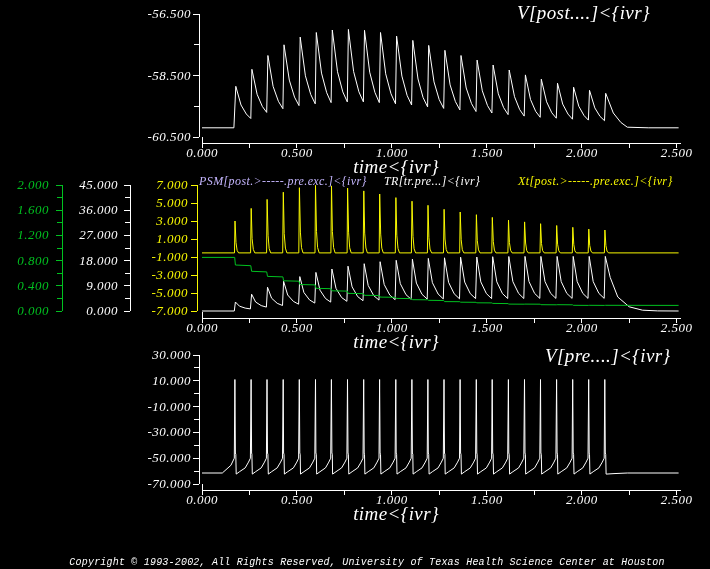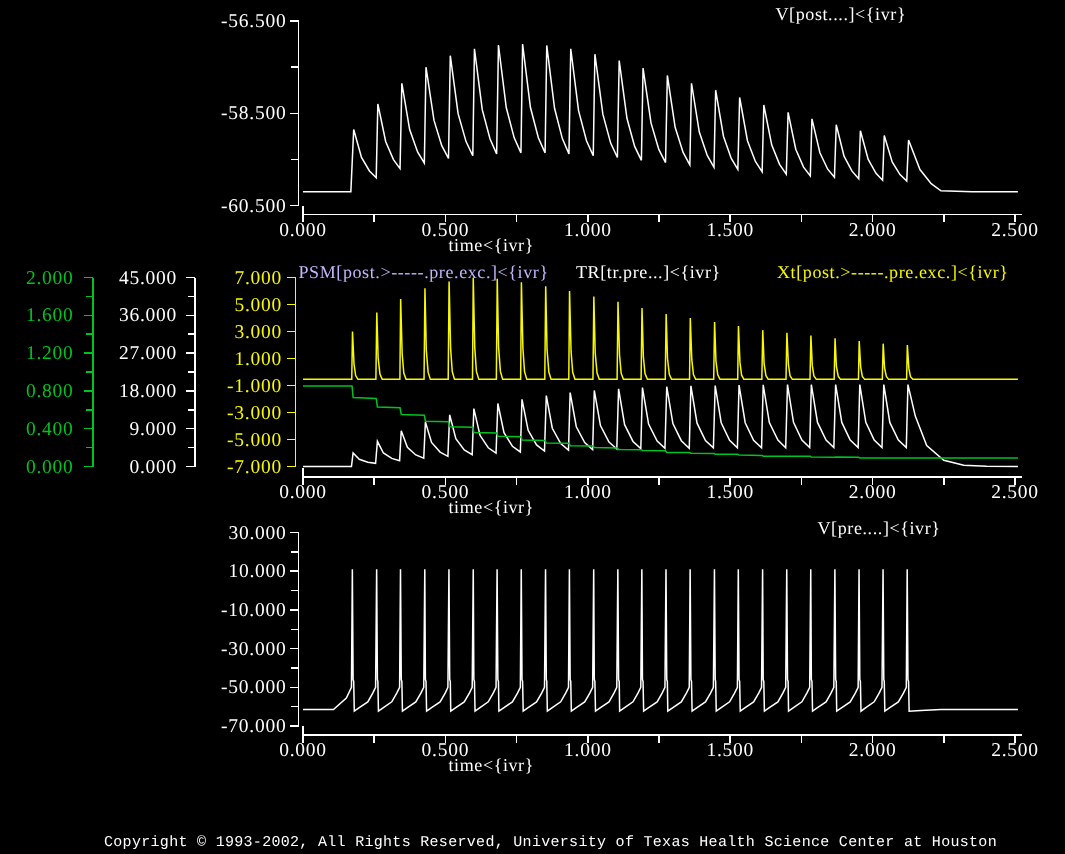--- a/index.html
+++ b/index.html
@@ -1,24 +1,24 @@
 <!DOCTYPE html>
 <html><head>
 <meta charset="utf-8">
 <style>
   html,body{margin:0;padding:0;background:#000;}
   #screen{position:relative;width:710px;height:569px;background:#000;overflow:hidden;
-          font-family:"Liberation Serif",serif;}
+          font-family:"Liberation Serif",serif;font-style:italic;}
   #plot-canvas{position:absolute;left:0;top:0;}
-  .lbl{position:absolute;white-space:nowrap;font-size:12px;letter-spacing:.4px;line-height:1.1;}
+  .lbl{position:absolute;white-space:nowrap;font-size:19px;letter-spacing:.4px;line-height:1.1;}
   .mid{font-size:12px;}
   .white{color:#ffffff;}
   .green{color:#c4b5fd;}
   .yellow{color:#f8f800;}
-  .timelbl{width:140px;text-align:left;}
+  .timelbl{width:140px;text-align:right;}
   #copyright{position:absolute;left:0;top:557px;width:100%;text-align:center;color:#ffffff;
              font-family:"Liberation Mono",monospace;font-size:10px;letter-spacing:.2px;padding-left:12px;}
   svg text{font-family:"Liberation Serif",serif;font-size:13px;letter-spacing:.5px;}
 </style>
 </head>
 <body>
 
 <div id="screen">
   <svg id="plot-canvas" width="710" height="569">
       <line x1="199" y1="14" x2="199" y2="137" stroke="#ffffff" stroke-width="1" shape-rendering="crispEdges"></line>

